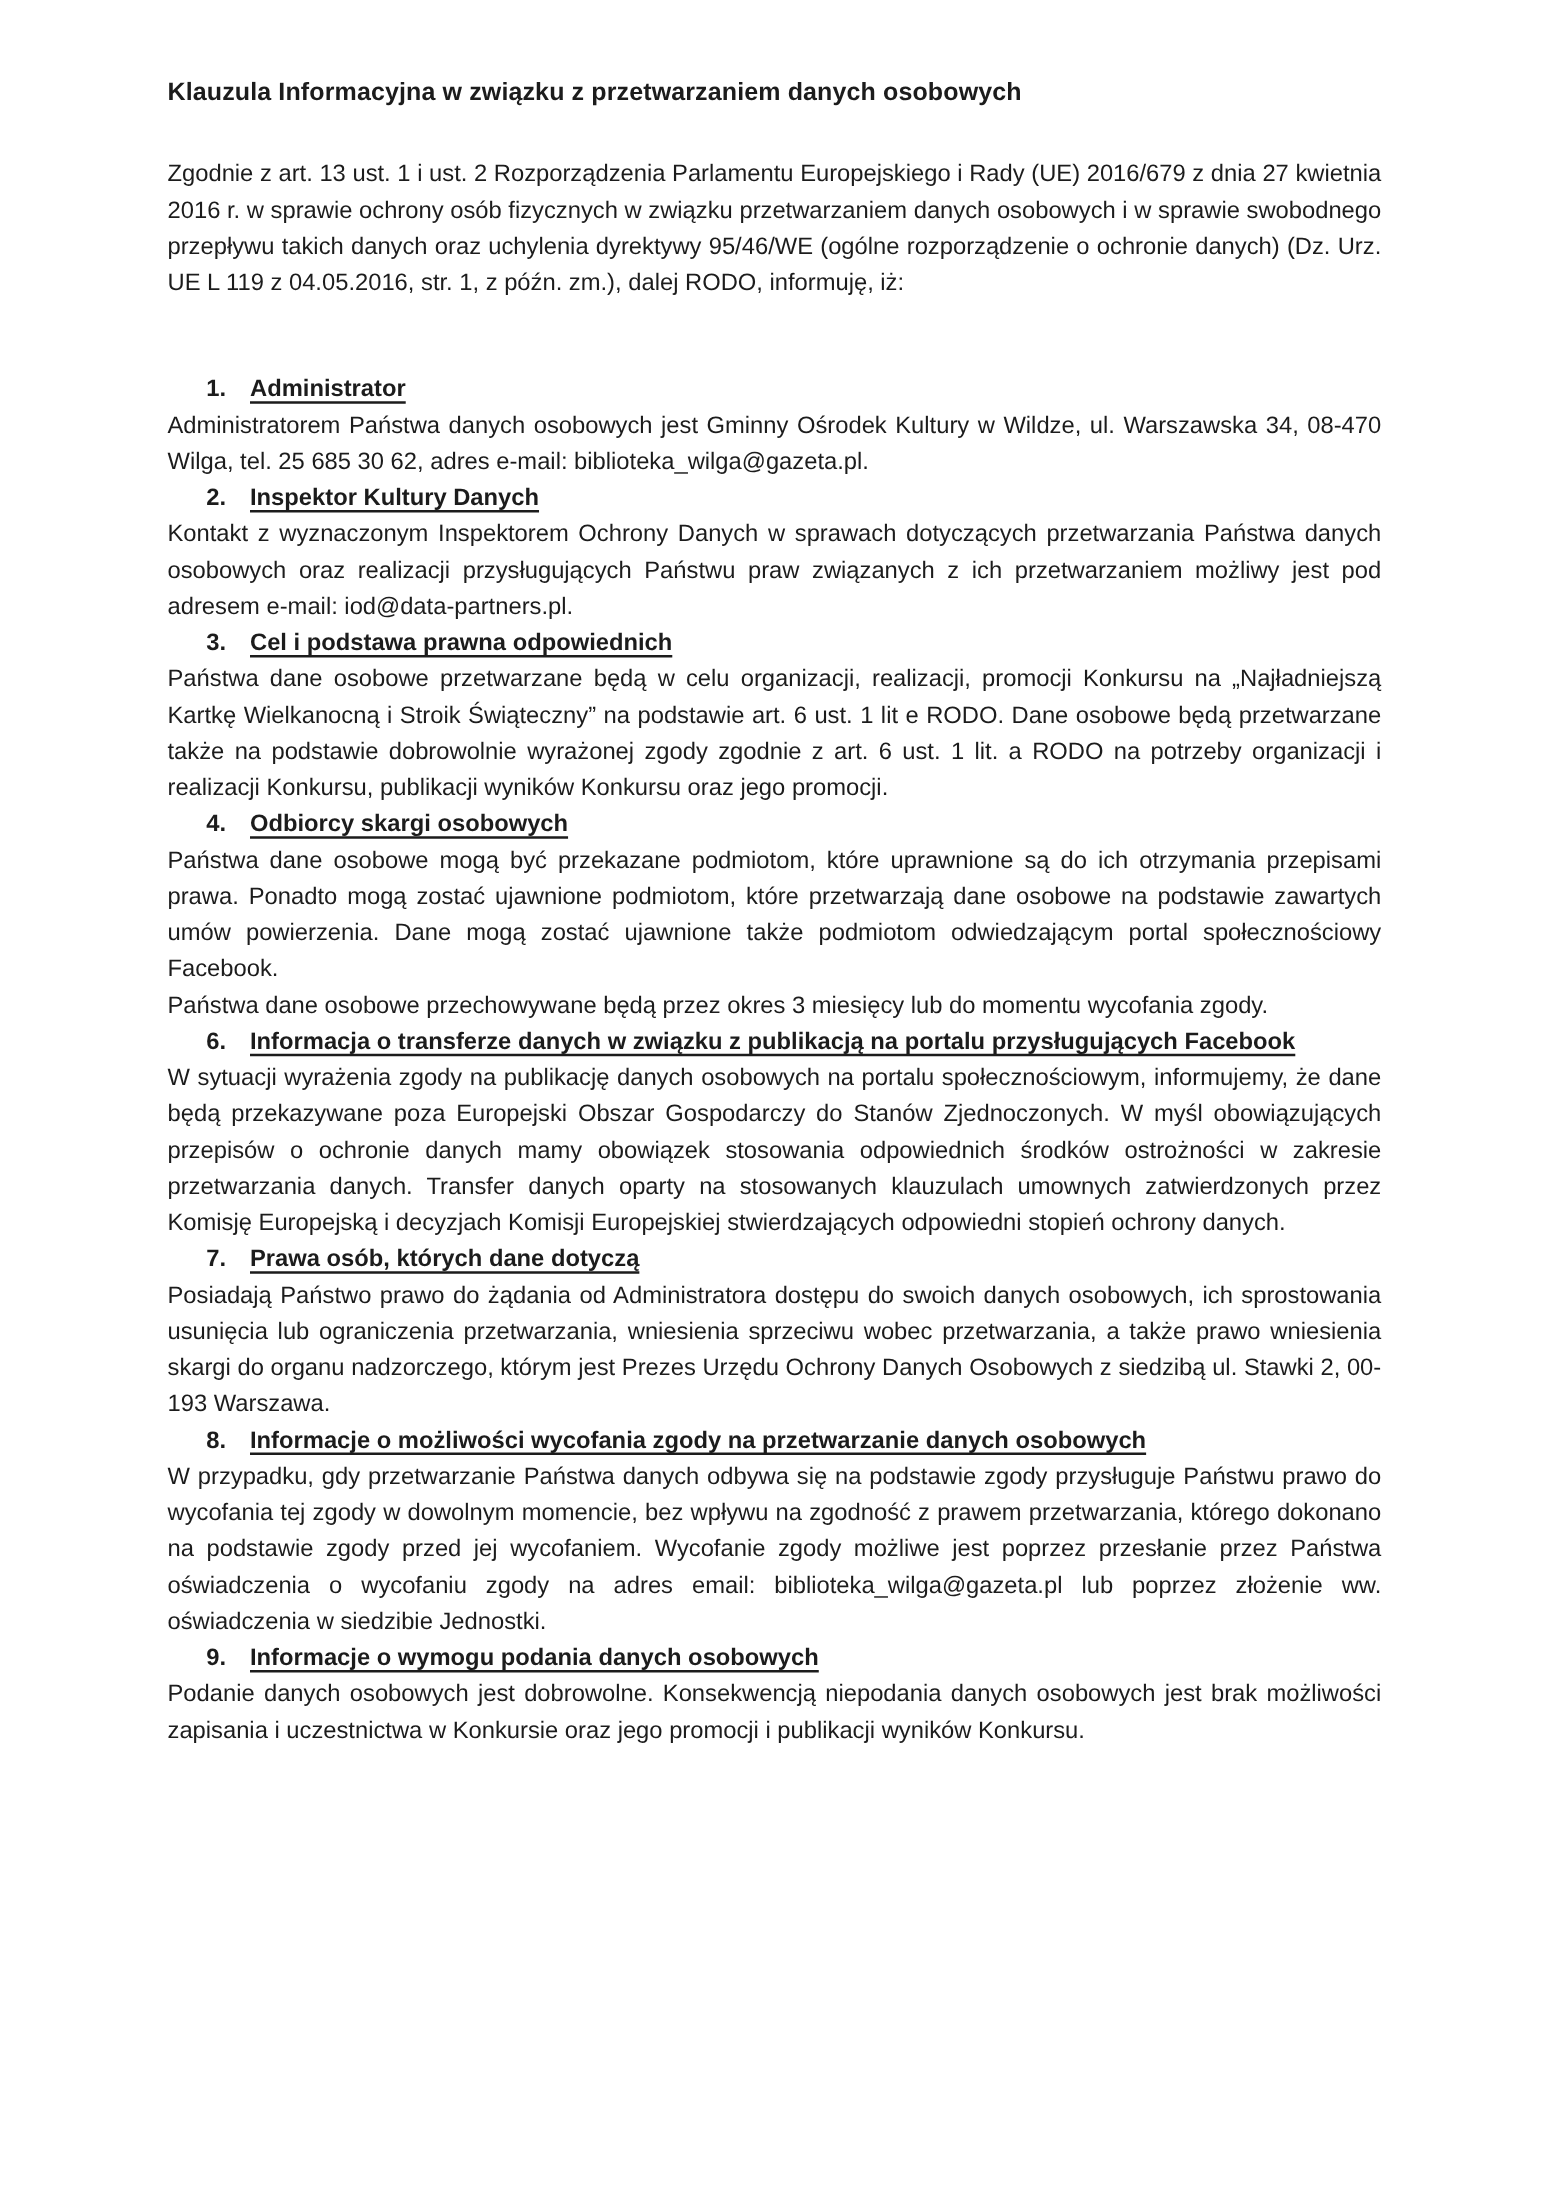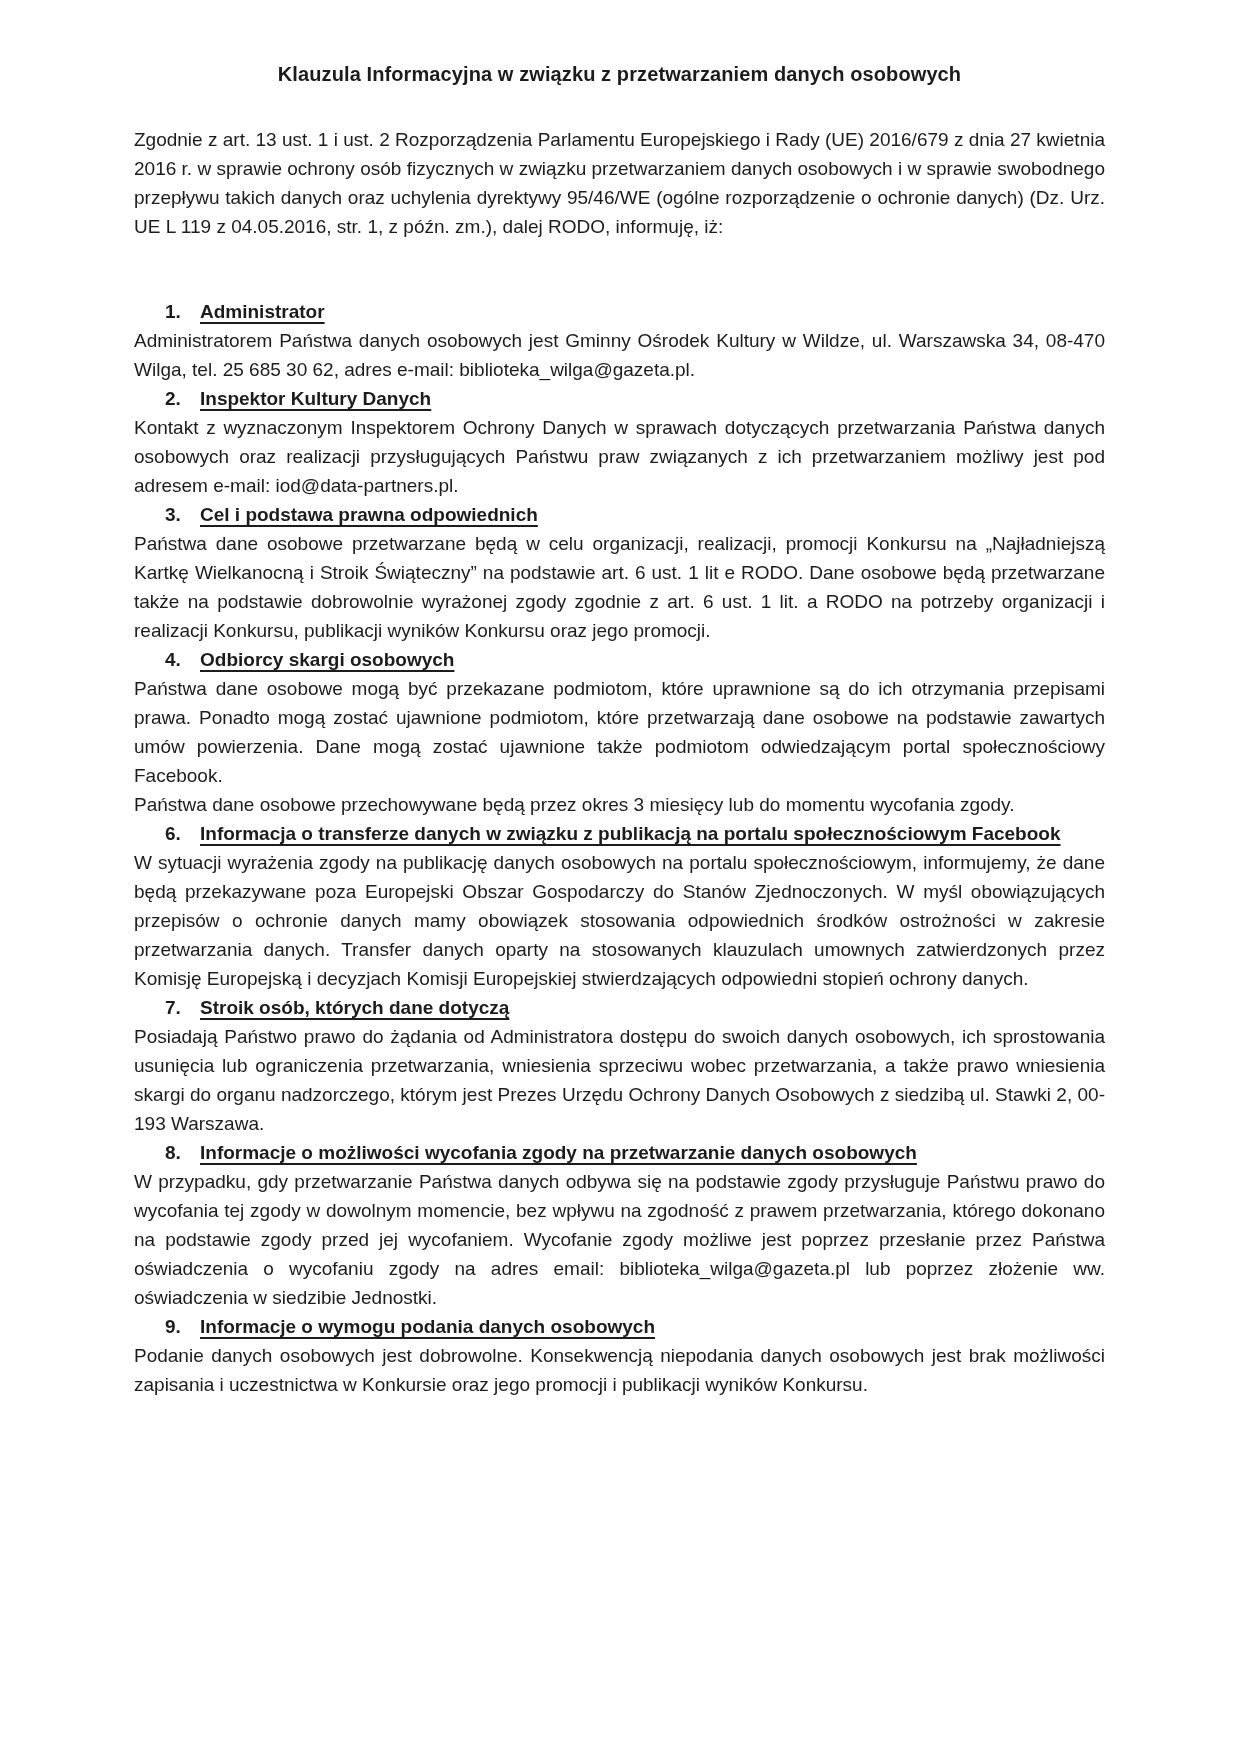--- a/index.html
+++ b/index.html
@@ -13,21 +13,20 @@
     height: 1754px;
     margin: 0 auto;
     background: #ffffff;
     box-sizing: border-box;
     padding: 60px 135px 40px 134px;
     font-family: "Liberation Sans", sans-serif;
     color: #1c1c1c;
     overflow: hidden;
   }
   .doc-title {
-    text-align: center;
     font-size: 20px;
     font-weight: 700;
     line-height: 29px;
     margin: 0 0 36px 0;
     letter-spacing: 0.1px;
   }
   .intro {
     font-size: 19px;
     line-height: 29px;
     text-align: justify;
@@ -84,26 +83,26 @@
   <div class="section">
     <div class="sec-head"><span class="sec-num">4.</span><span class="sec-title">Odbiorcy skargi osobowych</span></div>
     <p class="sec-body">Państwa dane osobowe mogą być przekazane podmiotom, które uprawnione są do ich otrzymania przepisami prawa. Ponadto mogą zostać ujawnione podmiotom, które przetwarzają dane osobowe na podstawie zawartych umów powierzenia. Dane mogą zostać ujawnione także podmiotom odwiedzającym portal społecznościowy Facebook.</p>
   </div>
 
   <div class="section">
     <p class="sec-body">Państwa dane osobowe przechowywane będą przez okres 3 miesięcy lub do momentu wycofania zgody.</p>
   </div>
 
   <div class="section">
-    <div class="sec-head"><span class="sec-num">6.</span><span class="sec-title">Informacja o transferze danych w związku z publikacją na portalu społecznościowym Facebook</span></div>
+    <div class="sec-head"><span class="sec-num">6.</span><span class="sec-title">Informacja o transferze danych w związku z publikacją na portalu przysługujących Facebook</span></div>
     <p class="sec-body">W sytuacji wyrażenia zgody na publikację danych osobowych na portalu społecznościowym, informujemy, że dane będą przekazywane poza Europejski Obszar Gospodarczy do Stanów Zjednoczonych. W myśl obowiązujących przepisów o ochronie danych mamy obowiązek stosowania odpowiednich środków ostrożności w zakresie przetwarzania danych. Transfer danych oparty na stosowanych klauzulach umownych zatwierdzonych przez Komisję Europejską i decyzjach Komisji Europejskiej stwierdzających odpowiedni stopień ochrony danych.</p>
   </div>
 
   <div class="section">
-    <div class="sec-head"><span class="sec-num">7.</span><span class="sec-title">Stroik osób, których dane dotyczą</span></div>
+    <div class="sec-head"><span class="sec-num">7.</span><span class="sec-title">Prawa osób, których dane dotyczą</span></div>
     <p class="sec-body">Posiadają Państwo prawo do żądania od Administratora dostępu do swoich danych osobowych, ich sprostowania usunięcia lub ograniczenia przetwarzania, wniesienia sprzeciwu wobec przetwarzania, a także prawo wniesienia skargi do organu nadzorczego, którym jest Prezes Urzędu Ochrony Danych Osobowych z siedzibą ul. Stawki 2, 00-193 Warszawa.</p>
   </div>
 
   <div class="section">
     <div class="sec-head"><span class="sec-num">8.</span><span class="sec-title">Informacje o możliwości wycofania zgody na przetwarzanie danych osobowych</span></div>
     <p class="sec-body">W przypadku, gdy przetwarzanie Państwa danych odbywa się na podstawie zgody przysługuje Państwu prawo do wycofania tej zgody w dowolnym momencie, bez wpływu na zgodność z prawem przetwarzania, którego dokonano na podstawie zgody przed jej wycofaniem. Wycofanie zgody możliwe jest poprzez przesłanie przez Państwa oświadczenia o wycofaniu zgody na adres email: biblioteka_wilga@gazeta.pl lub poprzez złożenie ww. oświadczenia w siedzibie Jednostki.</p>
   </div>
 
   <div class="section">
     <div class="sec-head"><span class="sec-num">9.</span><span class="sec-title">Informacje o wymogu podania danych osobowych</span></div>

